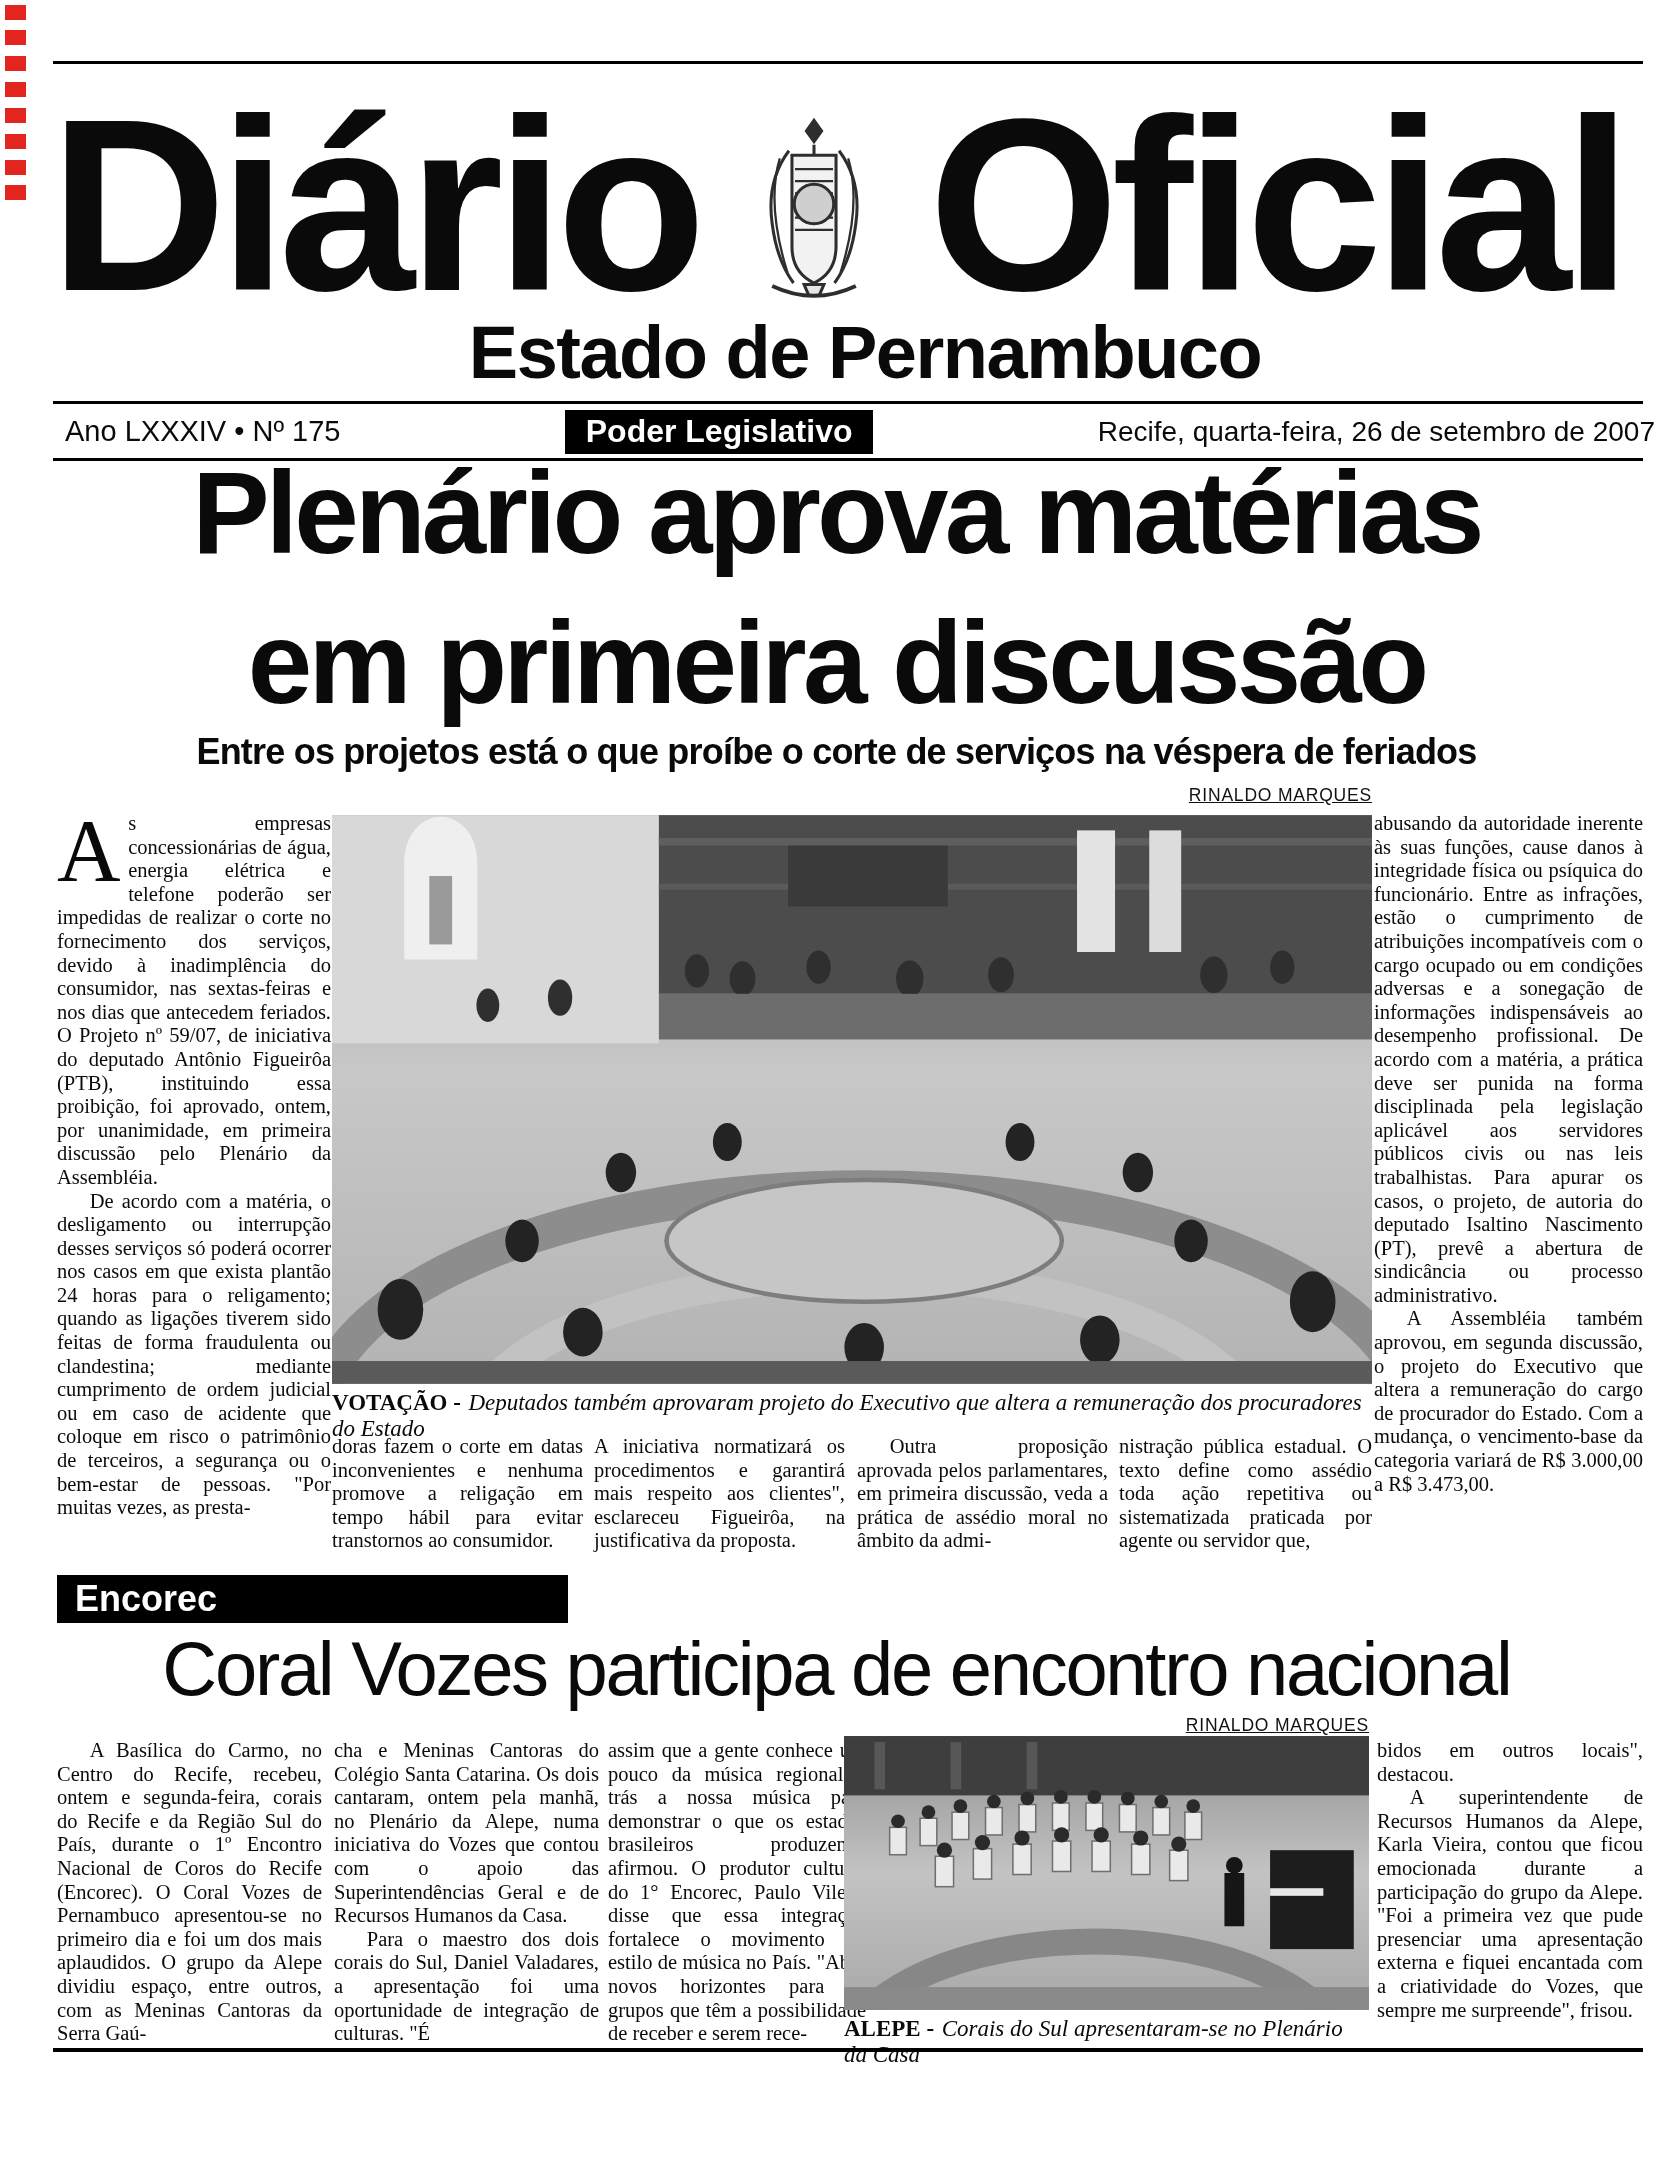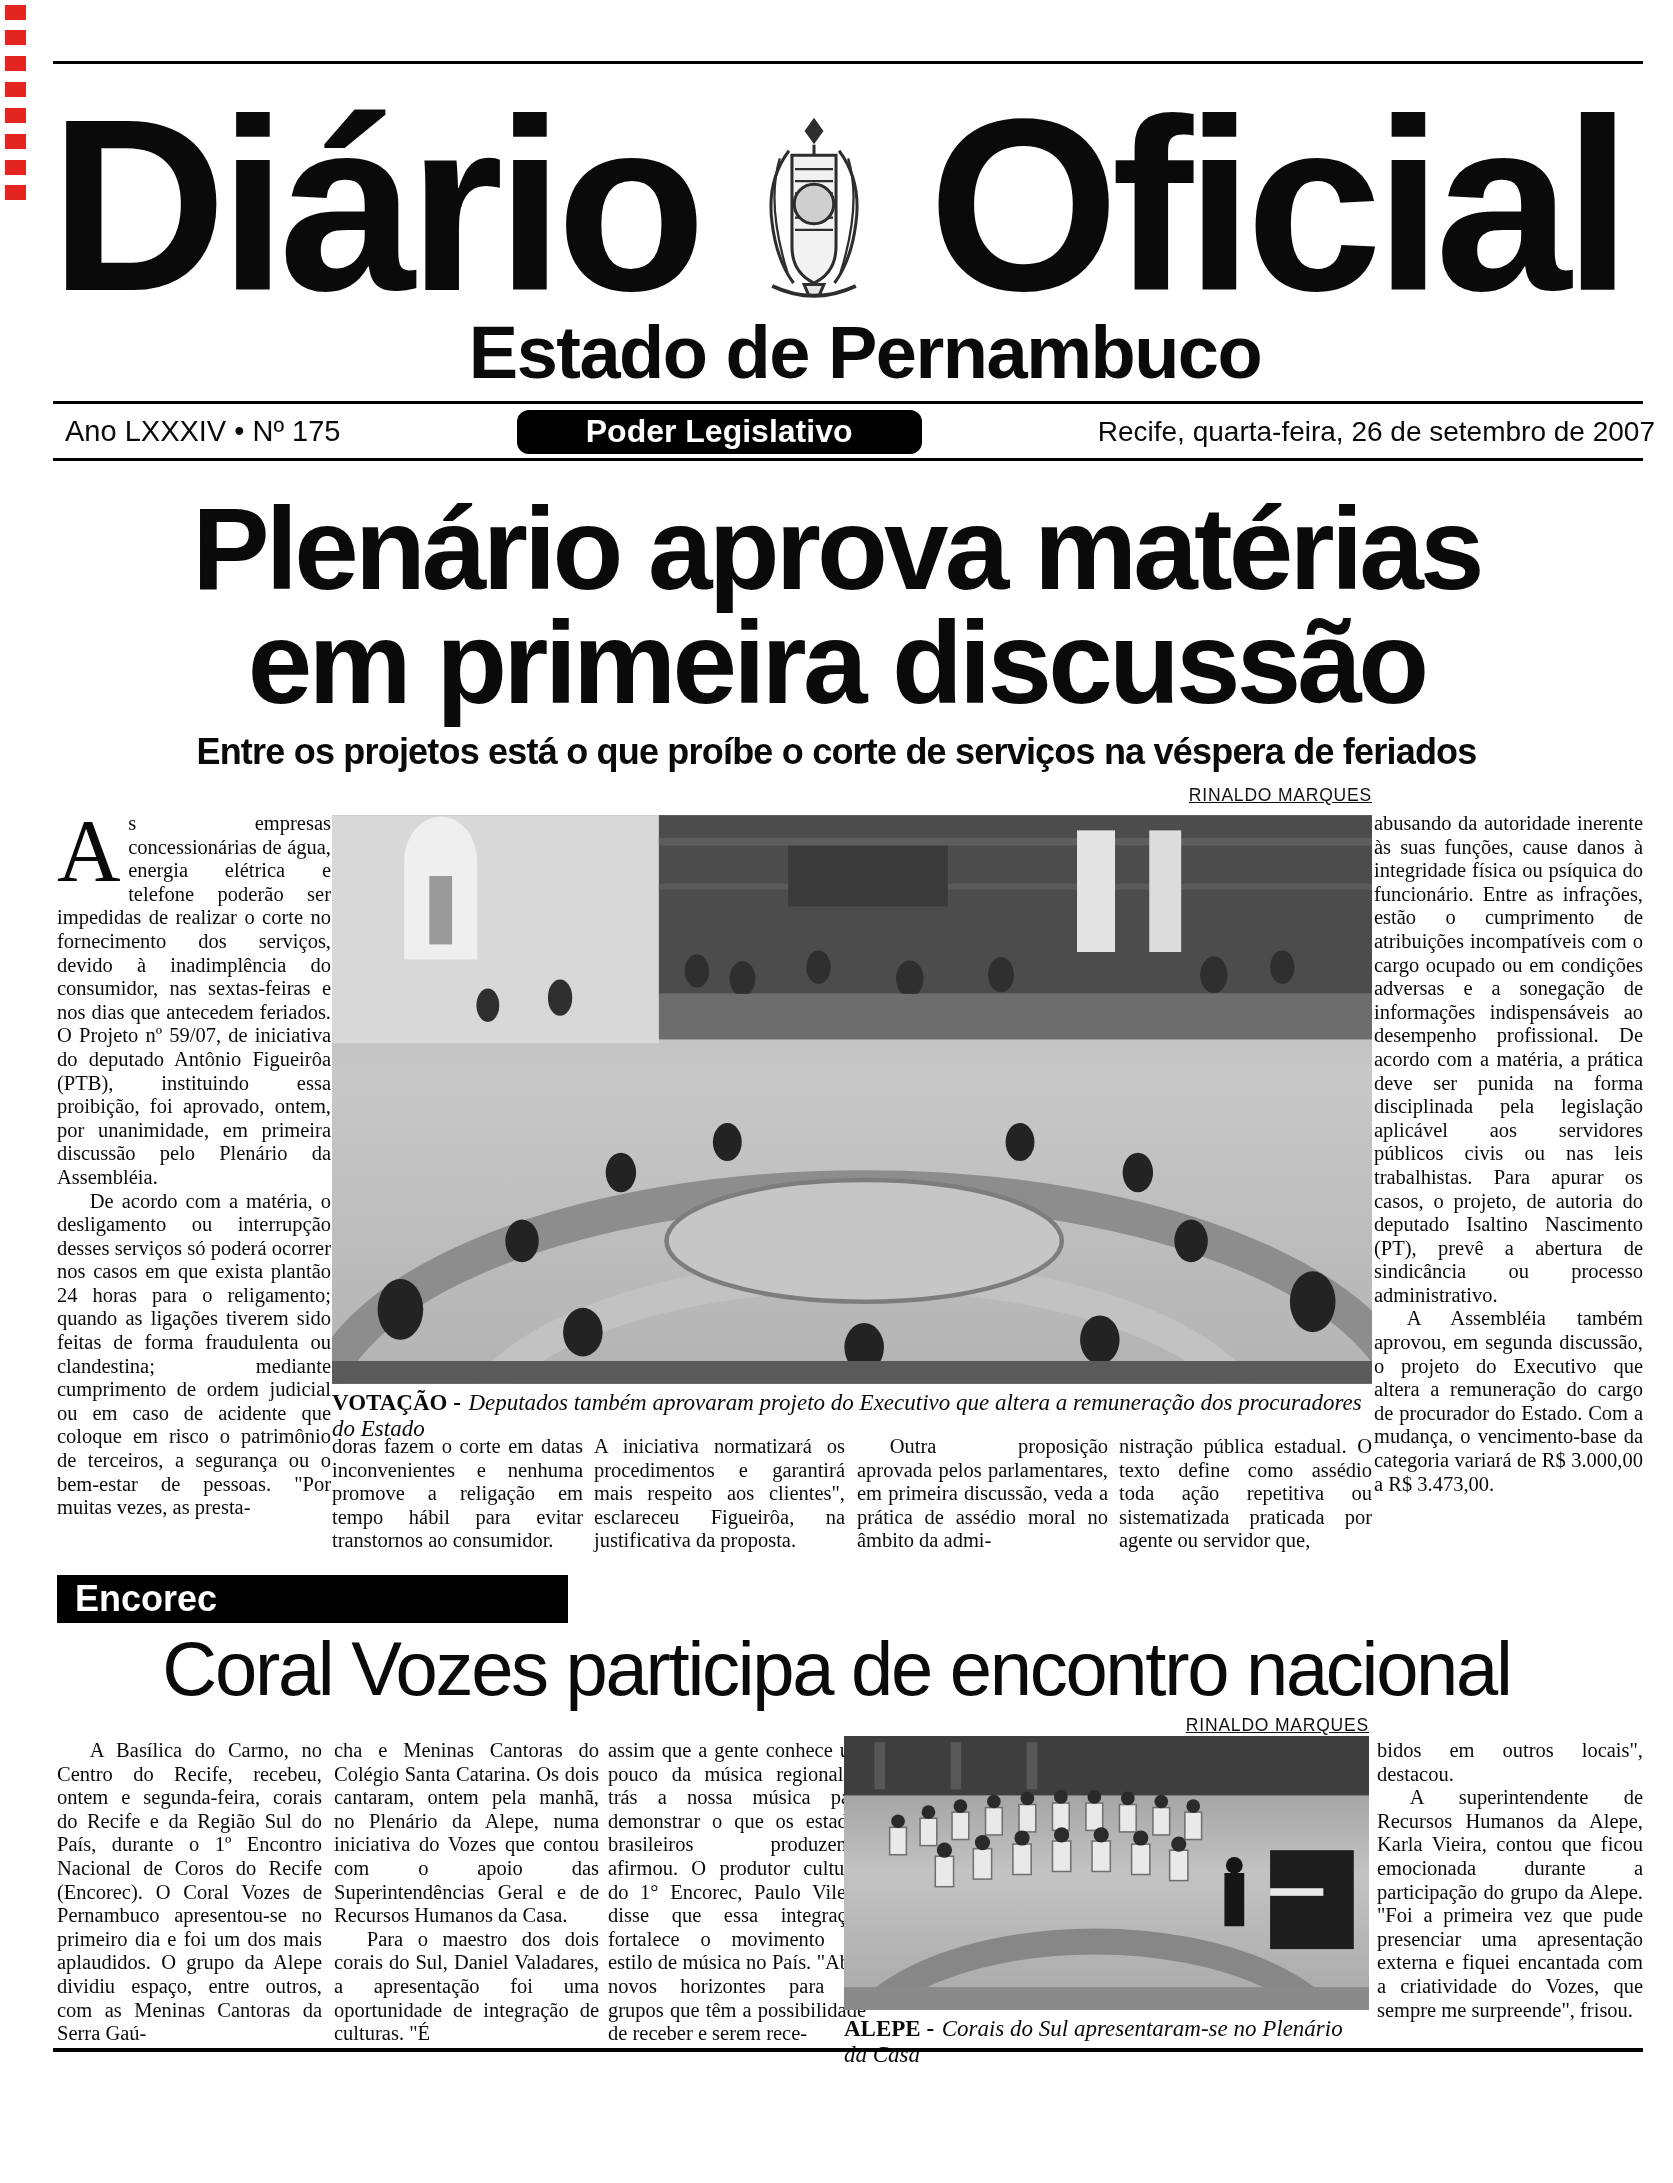--- a/index.html
+++ b/index.html
@@ -19,22 +19,22 @@
   .crest{width:190px;height:201px;flex:0 0 auto;}
   .mast-sub{position:absolute;left:0;top:310px;width:1674px;text-align:center;
             font-family:"Liberation Sans", sans-serif;font-weight:bold;
             font-size:74px;letter-spacing:-1.5px;padding-left:28px;}
 
   
   .infobar{position:absolute;left:53px;top:407px;width:1590px;height:49px;
            display:flex;align-items:center;justify-content:space-between;
            font-family:"Liberation Sans", sans-serif;margin-left:12px;}
   .edition{font-size:29px;letter-spacing:0;}
-  .badge{background:#000;color:#fff;width:405px;height:44px;display:flex;
-         align-items:center;justify-content:center;font-weight:bold;font-size:32px;border-radius:12px;}
+  .badge{background:#000;color:#fff;width:308px;height:44px;display:flex;
+         align-items:center;justify-content:center;font-weight:bold;font-size:32px;}
   .dateline{font-size:28px;}
 
   
   .hl1{position:absolute;left:30px;width:1613px;text-align:center;
        font-family:"Liberation Sans", sans-serif;font-weight:bold;
        font-size:116px;line-height:1;letter-spacing:-3.8px;white-space:nowrap;}
   .deck{position:absolute;left:30px;top:731px;width:1613px;text-align:center;
         font-family:"Liberation Sans", sans-serif;font-weight:bold;font-size:36px;letter-spacing:-0.8px;}
   .credit{position:absolute;text-align:right;font-family:"Liberation Sans", sans-serif;
           font-size:17.5px;letter-spacing:0.8px;color:#111;text-decoration:underline;}
@@ -101,21 +101,21 @@
   <div class="mast-sub">Estado de Pernambuco</div>
 
   <div class="rule" style="top:401px;height:3px"></div>
   <div class="infobar">
     <div class="edition">Ano LXXXIV • Nº 175</div>
     <div class="badge">Poder Legislativo</div>
     <div class="dateline">Recife, quarta-feira, 26 de setembro de 2007</div>
   </div>
   <div class="rule" style="top:458px;height:3px"></div>
 
-  <div class="hl1" style="top:491px">Plenário aprova matérias</div>
+  <div class="hl1" style="top:455px">Plenário aprova matérias</div>
   <div class="hl1" style="top:605px">em primeira discussão</div>
   <div class="deck">Entre os projetos está o que proíbe o corte de serviços na véspera de feriados</div>
 
   <div class="credit" style="left:840px;top:785px;width:532px">RINALDO MARQUES</div>
 
   <div class="bodycol" style="left:57px;top:812px;width:274px">
     <p><span class="dropcap">A</span><span>s empresas concessionárias de água, energia elétrica e telefone poderão ser impedidas de realizar o corte no fornecimento dos serviços, devido à inadimplência do consumidor, nas sextas-feiras e nos dias que antecedem feriados. O Projeto nº 59/07, de iniciativa do deputado Antônio Figueirôa (PTB), instituindo essa proibição, foi aprovado, ontem, por unanimidade, em primeira discussão pelo Plenário da Assembléia.</span></p>
     <p class="indent">De acordo com a matéria, o desligamento ou interrupção desses serviços só poderá ocorrer nos casos em que exista plantão 24 horas para o religamento; quando as ligações tiverem sido feitas de forma fraudulenta ou clandestina; mediante cumprimento de ordem judicial ou em caso de acidente que coloque em risco o patrimônio de terceiros, a segurança ou o bem-estar de pessoas. "Por muitas vezes, as presta-</p>
   </div>
 

